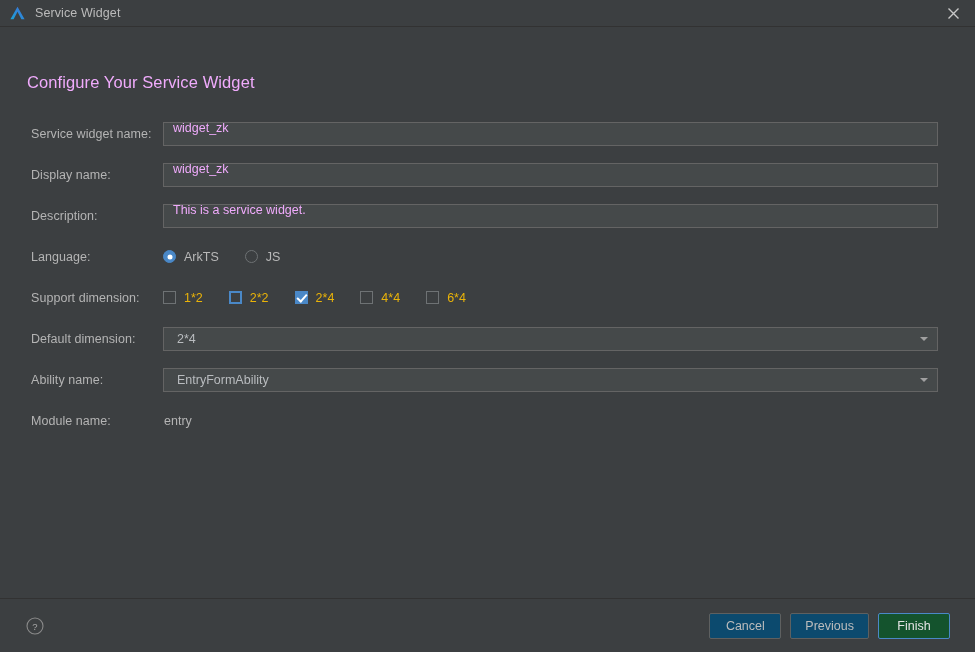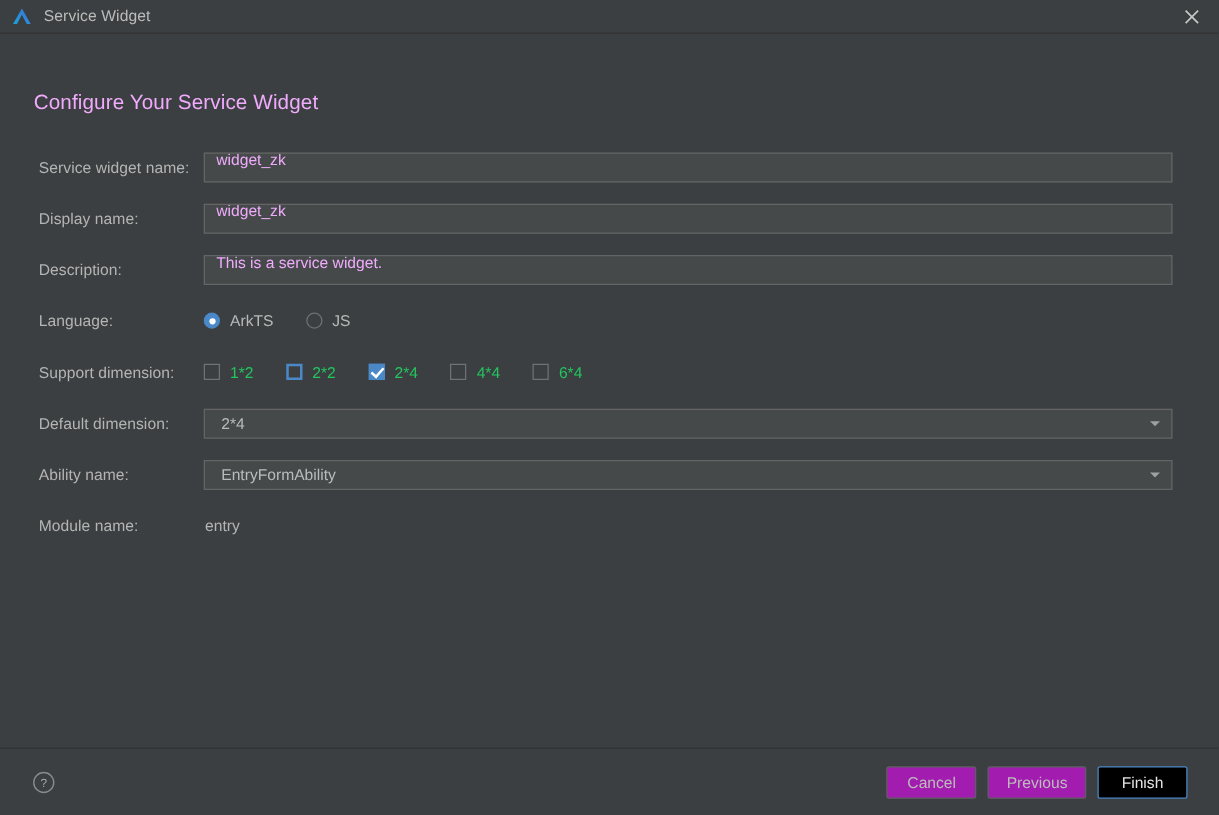--- a/index.html
+++ b/index.html
@@ -181,21 +181,21 @@
   }
   .chk .box.on::after {
     content: "";
     position: absolute;
     left: 3px; top: 0px;
     width: 4px; height: 8px;
     border: solid #ffffff;
     border-width: 0 2px 2px 0;
     transform: rotate(42deg);
   }
-  .chk .chklabel { font-size: 12.5px; color: #22c55e; }
+  .chk .chklabel { font-size: 12.5px; color: #eab308; }
 
   
   #footer {
     height: 54px;
     min-height: 54px;
     border-top: 1px solid #323232;
     position: relative;
     display: flex;
     align-items: center;
   }
@@ -209,34 +209,34 @@
     position: absolute;
     right: 25px;
     display: flex;
     align-items: center;
     gap: 9px;
   }
   .btn {
     height: 26px;
     min-width: 72px;
     padding: 0 14px;
-    background: #a21caf;
+    background: #0c4a6e;
     border: 1px solid #5e6060;
     border-radius: 2px;
     color: #bcbcbc;
     font-size: 12.5px;
     font-family: "Liberation Sans", sans-serif;
     cursor: pointer;
     display: flex;
     align-items: center;
     justify-content: center;
     white-space: nowrap;
   }
   .btn.primary {
-    background: #000000;
+    background: #14532d;
     border: 1px solid #4a88c7;
     color: #e4e4e4;
   }
 </style>
 </head>
 <body>
 
 <div id="dialog">
 
   <div id="titlebar">

